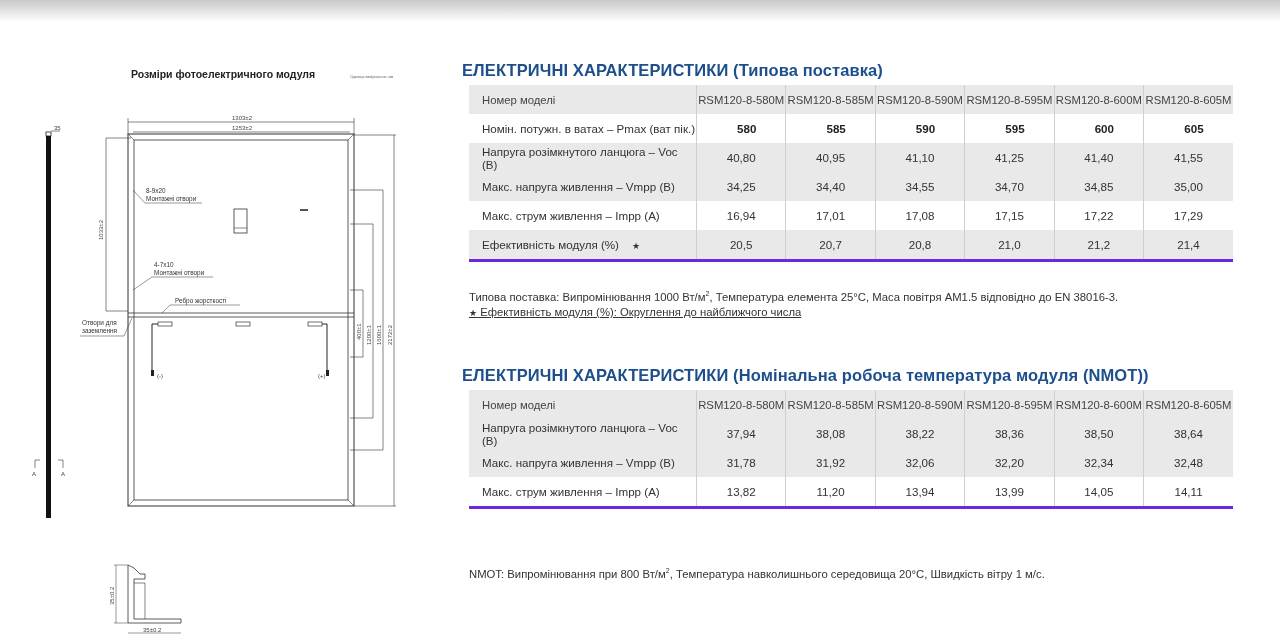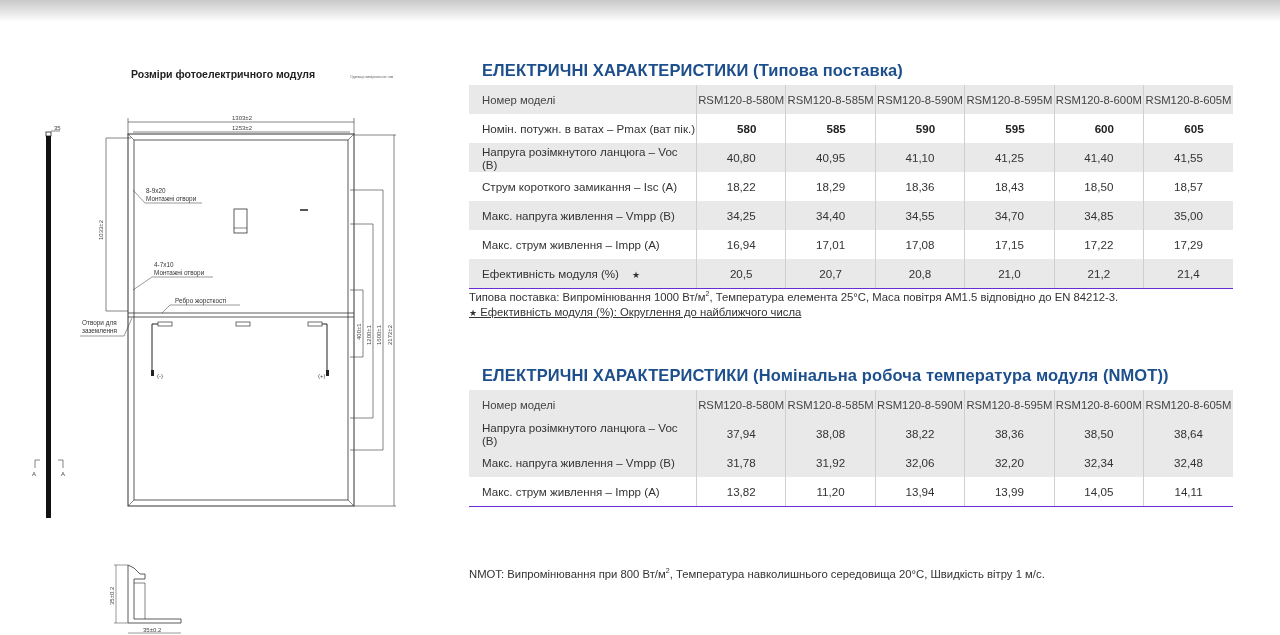--- a/index.html
+++ b/index.html
@@ -17,37 +17,37 @@
     position: absolute; left: 131px; top: 68px; font-size: 10.5px; font-weight: bold; color: #222;
   }
   .drawing-units {
     position: absolute; left: 350px; top: 75px; font-size: 3.5px; color: #666;
   }
   svg.drawing { position: absolute; left: 0; top: 0; }
   .dim { font-size: 6px; fill: #444; font-family: "Liberation Sans", sans-serif; }
   .lbl { font-size: 6.4px; fill: #333; font-family: "Liberation Sans", sans-serif; }
 
   .sec-title {
-    position: absolute; left: 482px; font-size: 16.5px; font-weight: bold; color: #1d4f8c;
+    position: absolute; left: 462px; font-size: 16.5px; font-weight: bold; color: #1d4f8c;
     white-space: nowrap; letter-spacing: 0.1px;
   }
   table.spec {
     position: absolute; left: 469px; border-collapse: collapse; width: 764px;
     font-size: 11.6px; color: #333; table-layout: fixed;
   }
   table.spec td {
     height: 29px; padding: 0; vertical-align: middle; text-align: center;
     border-left: 1px solid #cfcfcf;
   }
   table.spec td.label { text-align: left; padding-left: 13px; border-left: none; width: 214px; margin-top: 36px; }
   table.spec tr.shade td { background: #e9e9e9; }
   table.spec tr.head td { font-size: 11.3px; color: #444; }
   table.spec tr.head td.label { font-size: 11.3px; }
   table.spec tr.bold td.v { font-weight: bold; color: #222; padding-left: 11px; }
-  table.spec tr:last-child td { border-bottom: 1px solid #6d28d9; }
+  table.spec tr:last-child td { border-bottom: 3px solid #6d28d9; }
   .note { position: absolute; left: 469px; font-size: 11.3px; color: #333; white-space: nowrap; }
   .note sup { font-size: 7px; }
   .star { font-size: 9px; }
 </style>
 </head>
 <body>
 
 <div class="topbar"></div>
 
 <div class="drawing-title">Розміри фотоелектричного модуля</div>
@@ -170,29 +170,20 @@
   </tr>
   <tr class="shade">
     <td class="label">Напруга розімкнутого ланцюга – Voc (В)</td>
     <td>40,80</td>
     <td>40,95</td>
     <td>41,10</td>
     <td>41,25</td>
     <td>41,40</td>
     <td>41,55</td>
   </tr>
-  <tr>
-    <td class="label">Струм короткого замикання – Isc (А)</td>
-    <td>18,22</td>
-    <td>18,29</td>
-    <td>18,36</td>
-    <td>18,43</td>
-    <td>18,50</td>
-    <td>18,57</td>
-  </tr>
   <tr class="shade">
     <td class="label">Макс. напруга живлення – Vmpp (В)</td>
     <td>34,25</td>
     <td>34,40</td>
     <td>34,55</td>
     <td>34,70</td>
     <td>34,85</td>
     <td>35,00</td>
   </tr>
   <tr>
@@ -208,21 +199,21 @@
     <td class="label"><span>Ефективність модуля (%)</span>&nbsp;&nbsp;&nbsp;&nbsp;<span class="star">★</span></td>
     <td>20,5</td>
     <td>20,7</td>
     <td>20,8</td>
     <td>21,0</td>
     <td>21,2</td>
     <td>21,4</td>
   </tr>
 </tbody>
   </table>
-<div class="note" style="top:290px;"><span>Типова поставка: Випромінювання 1000 Вт/м</span><sup>2</sup><span>, Температура елемента 25°C, Маса повітря AM1.5 відповідно до EN 84212-3.</span></div>
+<div class="note" style="top:290px;"><span>Типова поставка: Випромінювання 1000 Вт/м</span><sup>2</sup><span>, Температура елемента 25°C, Маса повітря AM1.5 відповідно до EN 38016-3.</span></div>
 <div class="note" style="top:306px;text-decoration:underline;"><span class="star">★</span><span> Ефективність модуля (%): Округлення до найближчого числа</span></div>
 
 <div class="sec-title" style="top:366px;">ЕЛЕКТРИЧНІ ХАРАКТЕРИСТИКИ (Номінальна робоча температура модуля (NMOT))</div>
 <table class="spec" style="top:390px;">
   <tbody>
       <tr class="head shade">
     <td class="label">Номер моделі</td>
     <td>RSM120-8-580M</td>
     <td>RSM120-8-585M</td>
     <td>RSM120-8-590M</td>

